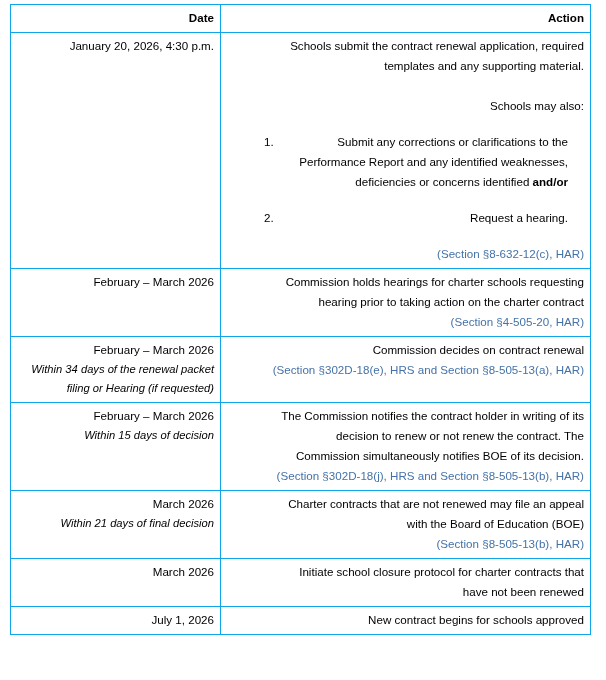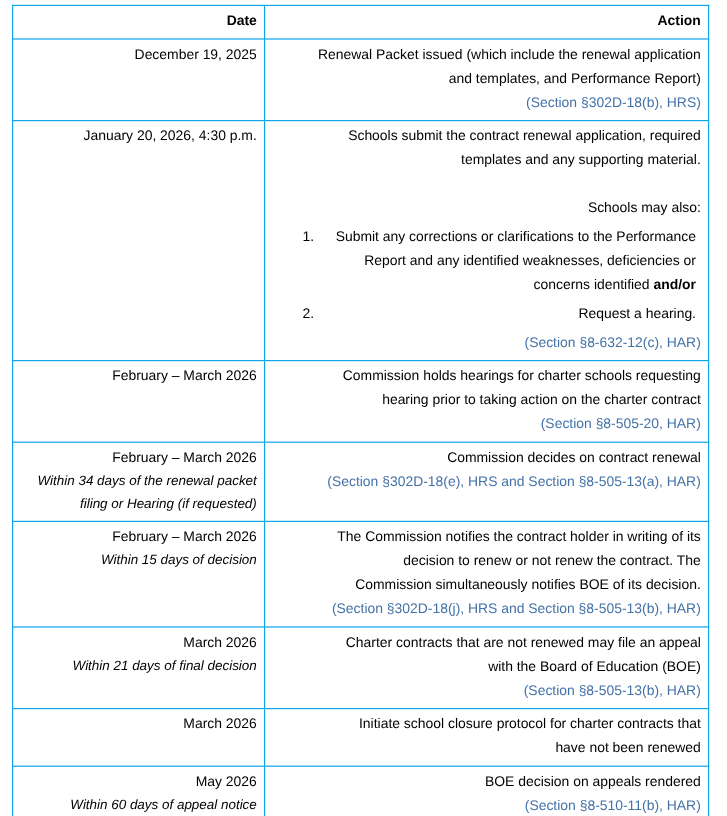--- a/index.html
+++ b/index.html
@@ -64,50 +64,40 @@
     display: block;
     height: 20px;
   }
   ol.sub-list {
     margin: 0;
     padding: 0 0 0 33px;
     list-style: decimal;
   }
   ol.sub-list li {
     padding-left: 5px;
-    margin: 4px;
+    margin: 16px;
   }
   b.emph { font-weight: bold; }
 </style>
 </head>
 <body>
 
 <div class="doc-wrap">
   <table class="schedule">
     <colgroup>
       <col class="col-date">
       <col class="col-action">
     </colgroup>
     <thead>
       <tr>
         <th>Date</th>
         <th>Action</th>
       </tr>
     </thead>
     <tbody id="schedule-body">
-        <tr>
-          <td>
-            <span class="date-main">December 19, 2025</span>
-          </td>
-          <td>
-            <span class="action-line">Renewal Packet issued (which include the renewal application</span>
-            <span class="action-line">and templates, and Performance Report)</span>
-            <span class="citation">(Section §302D-18(b), HRS)</span>
-          </td>
-        </tr>
         <tr>
           <td>
             <span class="date-main">January 20, 2026, 4:30 p.m.</span>
           </td>
           <td>
             <span class="action-line">Schools submit the contract renewal application, required</span>
             <span class="action-line">templates and any supporting material.</span>
             <span class="spacer-line"></span>
             <span class="action-line">Schools may also:</span>
             <ol class="sub-list">
@@ -117,21 +107,21 @@
             <span class="citation">(Section §8-632-12(c), HAR)</span>
           </td>
         </tr>
         <tr>
           <td>
             <span class="date-main">February – March 2026</span>
           </td>
           <td>
             <span class="action-line">Commission holds hearings for charter schools requesting</span>
             <span class="action-line">hearing prior to taking action on the charter contract</span>
-            <span class="citation">(Section §8-505-20, HAR)</span>
+            <span class="citation">(Section §4-505-20, HAR)</span>
           </td>
         </tr>
         <tr>
           <td>
             <span class="date-main">February – March 2026</span>
             <span class="date-sub">Within 34 days of the renewal packet filing or Hearing (if requested)</span>
           </td>
           <td>
             <span class="action-line">Commission decides on contract renewal</span>
             <span class="citation">(Section §302D-18(e), HRS and Section §8-505-13(a), HAR)</span>
@@ -164,30 +154,20 @@
           <td>
             <span class="date-main">March 2026</span>
           </td>
           <td>
             <span class="action-line">Initiate school closure protocol for charter contracts that</span>
             <span class="action-line">have not been renewed</span>
           </td>
         </tr>
         <tr>
           <td>
-            <span class="date-main">May 2026</span>
-            <span class="date-sub">Within 60 days of appeal notice</span>
-          </td>
-          <td>
-            <span class="action-line">BOE decision on appeals rendered</span>
-            <span class="citation">(Section §8-510-11(b), HAR)</span>
-          </td>
-        </tr>
-        <tr>
-          <td>
             <span class="date-main">July 1, 2026</span>
           </td>
           <td>
             <span class="action-line">New contract begins for schools approved</span>
           </td>
         </tr>
       </tbody>
   </table>
 </div>
 

